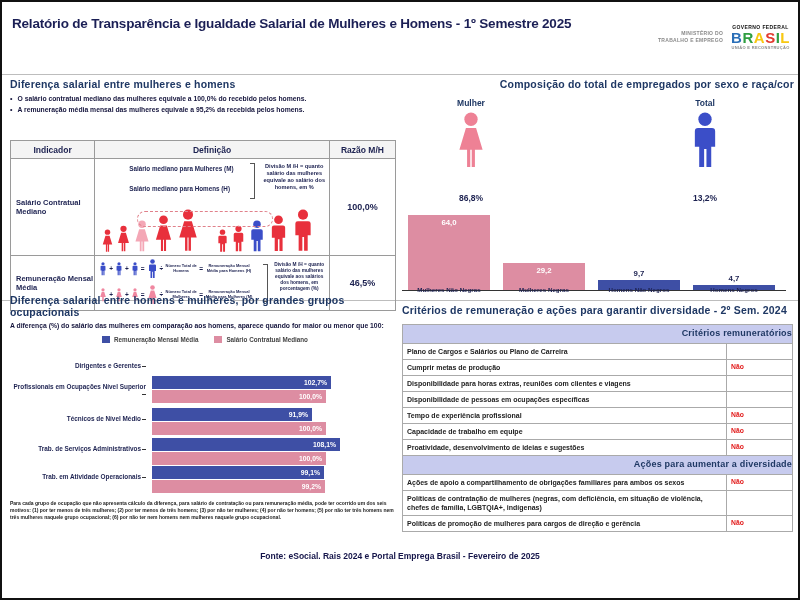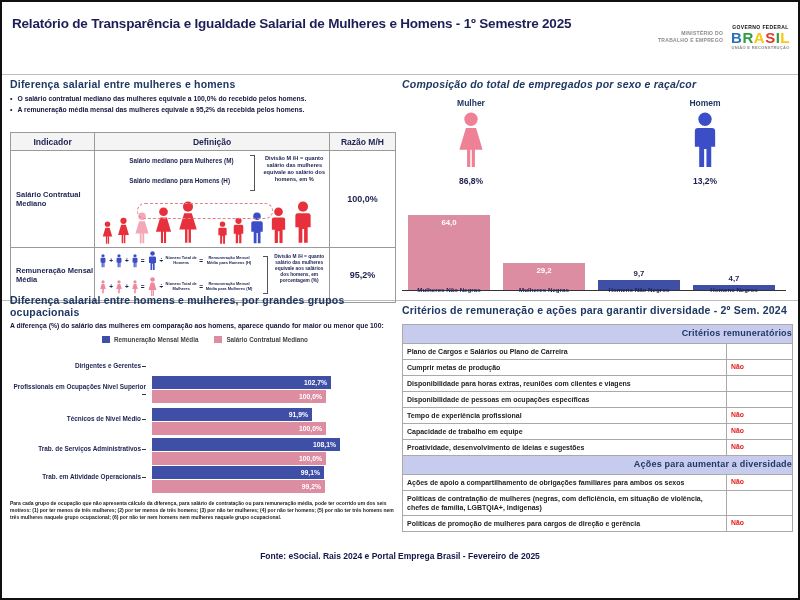--- a/index.html
+++ b/index.html
@@ -16,43 +16,43 @@
   .gov-top{font-size:5px;font-weight:bold;color:#111;letter-spacing:.4px;}
   .gov-name{font-size:15px;font-weight:900;letter-spacing:.5px;line-height:1;}
   .gov-sub{font-size:4px;font-weight:bold;color:#8a8a8a;letter-spacing:.3px;}
   
   .sec-h{font-size:10.5px;font-weight:bold;color:#1f3864;letter-spacing:.2px;}
   
   .p-tl{position:absolute;left:8px;top:76px;width:388px;}
   .bullets{margin-top:5px;}
   .bullet{display:flex;gap:5px;font-size:6.8px;font-weight:bold;color:#14143c;margin-top:4px;}
   .dot{font-size:7px;line-height:1;}
-  .ind-table{position:absolute;left:8px;top:130px;width:386px;border-collapse:collapse;table-layout:fixed;}
+  .ind-table{position:absolute;left:8px;top:138px;width:386px;border-collapse:collapse;table-layout:fixed;}
   .ind-table td,.ind-table th{border:1px solid #9a9a9a;padding:0;}
   .ind-table th{height:18px;font-size:8.5px;font-weight:bold;color:#1c2150;background:#f4f4f4;}
   .ind-name{font-size:7.5px;font-weight:bold;color:#1c2150;padding-left:5px !important;vertical-align:middle;}
   .ratio{font-size:9px;font-weight:bold;color:#1c2150;text-align:center;vertical-align:middle;}
   .def-cell{position:relative;vertical-align:top;}
   .def-wrap1{position:relative;height:96px;}
   .def-wrap2{position:relative;height:54px;}
   .dl{position:absolute;font-size:6.3px;font-weight:bold;color:#1c2150;}
   .bracket{position:absolute;border:1.4px solid #555;border-left:none;width:5px;}
   .def-right{position:absolute;font-size:5.6px;font-weight:bold;color:#1c2150;text-align:center;line-height:1.25;}
   .figures{position:absolute;left:6px;bottom:2px;height:48px;display:flex;align-items:flex-end;}
   .fig-group{display:flex;align-items:flex-end;gap:2px;}
   .capsule{position:absolute;border:1px dashed #e0808a;border-radius:9px;}
   .formula{position:absolute;left:4px;display:flex;align-items:center;gap:2px;}
   .op{font-size:6.5px;font-weight:bold;color:#1c2150;line-height:1;}
   .stack{font-size:4px;font-weight:bold;color:#1c2150;text-align:center;line-height:1.2;}
   
   .p-tr{position:absolute;left:400px;top:76px;width:392px;}
-  .comp-h{text-align:left;font-style:italic;}
+  .comp-h{text-align:right;}
   .gender{position:absolute;text-align:center;}
   .g-label{font-size:8.5px;font-weight:bold;color:#1f3864;margin-bottom:4px;}
-  .g-pct{font-size:8.5px;font-weight:bold;color:#1c2150;margin-top:2px;}
+  .g-pct{font-size:8.5px;font-weight:bold;color:#1c2150;margin-top:19px;}
   .comp-chart{position:absolute;left:0;top:120px;width:388px;height:108px;}
   .comp-area{position:absolute;left:0;top:8px;width:384px;height:85px;border-bottom:1px solid #333;}
   .cbar{position:absolute;bottom:0;}
   .cbar-label{position:absolute;font-size:7.8px;font-weight:bold;text-align:center;}
   .cat-label{position:absolute;top:88px;font-size:6.2px;font-weight:bold;color:#1c2150;text-align:center;}
   
   .p-bl{position:absolute;left:8px;top:292px;width:390px;}
   .sub{margin-top:4px;font-size:6.8px;font-weight:bold;color:#14143c;}
   .legend{margin-top:7px;display:flex;justify-content:center;gap:16px;}
   .leg-item{display:flex;align-items:center;gap:4px;font-size:6.3px;font-weight:bold;color:#444;}
@@ -230,37 +230,37 @@
                 </svg>
                 <span class="op">÷</span>
                 <div class="stack" style="width: 32px;">Número Total de Mulheres</div>
                 <span class="op">=</span>
                 <div class="stack" style="width: 48px;">Remuneração Mensal Média para Mulheres (M)</div>
               </div>
           <div class="bracket" style="left:168px;top:8px;height:38px"></div>
           <div class="def-right" style="left:176px;top:6px;width:56px;font-size:4.8px">Divisão M /H = quanto salário das mulheres equivale aos salários dos homens, em porcentagem (%)</div>
         </div>
       </td>
-      <td class="ratio">95,2%</td>
+      <td class="ratio">46,5%</td>
     </tr>
   </tbody>
     </table>
 
   <div class="p-tr">
     <div class="sec-h comp-h">Composição do total de empregados por sexo e raça/cor</div>
     <div class="gender" style="left:34px;top:20px;width:70px">
       <div class="g-label">Mulher</div>
       <div><svg width="32" height="58" viewBox="0 0 22 40">
             <circle cx="11" cy="5" r="4.6" fill="#ee8195"></circle>
             <path fill="#ee8195" d="M7.5 11h7L19 26h-5.3v12h-2.2V26h-1v12H8.3V26H3z"></path>
           </svg></div>
       <div class="g-pct">86,8%</div>
     </div>
     <div class="gender" style="left:268px;top:20px;width:70px">
-      <div class="g-label">Homem</div>
+      <div class="g-label">Total</div>
       <div><svg width="32" height="58" viewBox="0 0 22 40">
             <circle cx="11" cy="5" r="4.6" fill="#3b4ec8"></circle>
             <path fill="#3b4ec8" d="M6.2 11h9.6q2.2 0 2.2 2.2V24h-2.7v14h-3.3V25.5h-1.6V38H7V24H4V13.2q0-2.2 2.2-2.2z"></path>
           </svg></div>
       <div class="g-pct">13,2%</div>
     </div>
     <div class="comp-chart">
       <div class="comp-area">
           <div class="cbar" style="left: 6px; width: 82px; height: 75px; background: rgb(221, 141, 162);"></div>
           <div class="cbar-label" style="left: 6px; width: 82px; bottom: 63px; color: rgb(255, 255, 255);">64,0</div>

